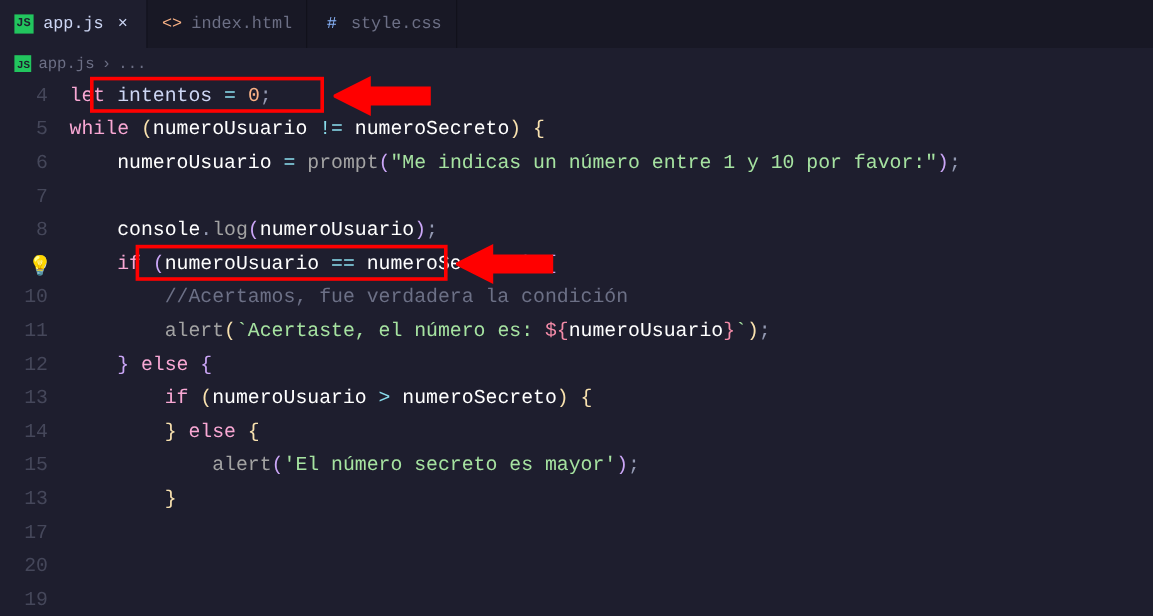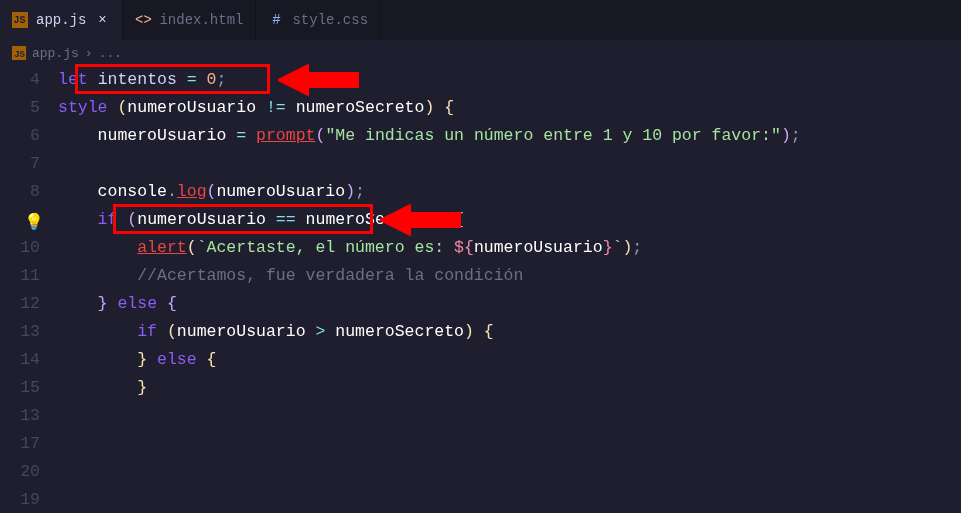--- a/index.html
+++ b/index.html
@@ -65,24 +65,24 @@
     flex: 1;
     position: relative;
   }
   .code-line {
     height: 28px;
     white-space: pre;
     position: relative;
   }
   .code-line.current { background: rgba(205, 214, 244, 0.05); }
   
-  .kw   { color: #8b5cf6; } 
+  .kw   { color: #f9a8d4; } 
   .op   { color: #89dceb; } 
   .num  { color: #fab387; } 
-  .fn   { color: #ef4444; text-decoration: underline; } 
+  .fn   { color: #a3a3a3; } 
   .ident{ color: #ffffff; } 
   .str  { color: #a6e3a1; } 
   .cmt  { color: #6c7086; font-style: normal; }
   .brkt { color: #f9e2af; } 
   .brkt2{ color: #cba6f7; } 
   .punc { color: #9399b2; }
   .tpl  { color: #f38ba8; }
   .default { color: #cdd6f4; }
 
   
@@ -96,21 +96,21 @@
     position: absolute;
     pointer-events: none;
   }
   
   .bulb {
     position: absolute;
     color: #f9e2af;
     font-size: 16px;
   }
   .js-icon {
-    background: #a16207;
+    background: #22c55e;
     color: #1e1e2e;
     font-weight: bold;
     font-size: 10px;
     width: 16px;
     height: 16px;
     display: inline-flex;
     align-items: flex-end;
     justify-content: flex-end;
     padding: 0 1px 0 0;
   }
@@ -160,42 +160,43 @@
     <div class="ln">13</div>
     <div class="ln">17</div>
     <div class="ln">20</div>
     <div class="ln">19</div>
   </div>
 
   <div class="code">
 
     <div class="code-line"><span class="kw">let</span><span> </span><span class="default">intentos</span><span class="op"> = </span><span class="num">0</span><span class="punc">;</span></div>
 
-    <div class="code-line"><span class="kw">style</span><span> </span><span class="brkt">(</span><span class="ident">numeroUsuario</span><span class="op"> != </span><span class="ident">numeroSecreto</span><span class="brkt">)</span><span> </span><span class="brkt">{</span></div>
+    <div class="code-line"><span class="kw">while</span><span> </span><span class="brkt">(</span><span class="ident">numeroUsuario</span><span class="op"> != </span><span class="ident">numeroSecreto</span><span class="brkt">)</span><span> </span><span class="brkt">{</span></div>
 
     <div class="code-line"><span>    </span><span class="ident">numeroUsuario</span><span class="op"> = </span><span class="fn">prompt</span><span class="brkt2">(</span><span class="str">"Me indicas un número entre 1 y 10 por favor:"</span><span class="brkt2">)</span><span class="punc">;</span></div>
 
     <div class="code-line"><span></span></div>
 
     <div class="code-line"><span>    </span><span class="ident">console</span><span class="punc">.</span><span class="fn">log</span><span class="brkt2">(</span><span class="ident">numeroUsuario</span><span class="brkt2">)</span><span class="punc">;</span></div>
 
 
     <div class="code-line"><span>    </span><span class="kw">if</span><span> </span><span class="brkt2">(</span><span class="ident">numeroUsuario</span><span class="op"> == </span><span class="ident">numeroSecreto</span><span class="brkt2">)</span><span> </span><span class="brkt2">{</span></div>
 
+    <div class="code-line"><span>        </span><span class="cmt">//Acertamos, fue verdadera la condición</span></div>
+
     <div class="code-line"><span>        </span><span class="fn">alert</span><span class="brkt">(</span><span class="str">`</span><span class="str">Acertaste, el número es: </span><span class="tpl">${</span><span class="ident">numeroUsuario</span><span class="tpl">}</span><span class="str">`</span><span class="brkt">)</span><span class="punc">;</span></div>
 
-    <div class="code-line"><span>        </span><span class="cmt">//Acertamos, fue verdadera la condición</span></div>
-
     <div class="code-line"><span>    </span><span class="brkt2">}</span><span> </span><span class="kw">else</span><span> </span><span class="brkt2">{</span></div>
 
     <div class="code-line"><span>        </span><span class="kw">if</span><span> </span><span class="brkt">(</span><span class="ident">numeroUsuario</span><span class="op"> &gt; </span><span class="ident">numeroSecreto</span><span class="brkt">)</span><span> </span><span class="brkt">{</span></div>
 
 
     <div class="code-line"><span>        </span><span class="brkt">}</span><span> </span><span class="kw">else</span><span> </span><span class="brkt">{</span></div>
 
+    <div class="code-line"><span>            </span><span class="fn">alert</span><span class="brkt2">(</span><span class="str">'El número secreto es mayor'</span><span class="brkt2">)</span><span class="punc">;</span></div>
 
     <div class="code-line"><span>        </span><span class="brkt">}</span></div>
 
     <div class="code-line"><span></span></div>
   </div>
 
   <span class="bulb" style="left:24px; top:143px;">💡</span>
 </div>
 
 <div class="redbox" style="left:75px; top:64px; width:195px; height:30px;"></div>

